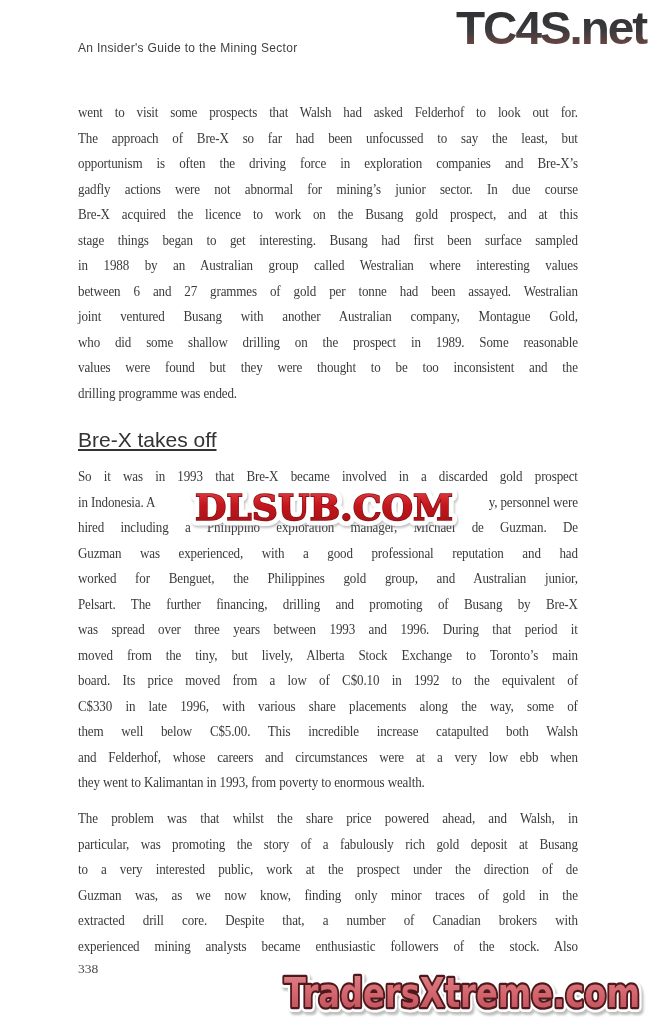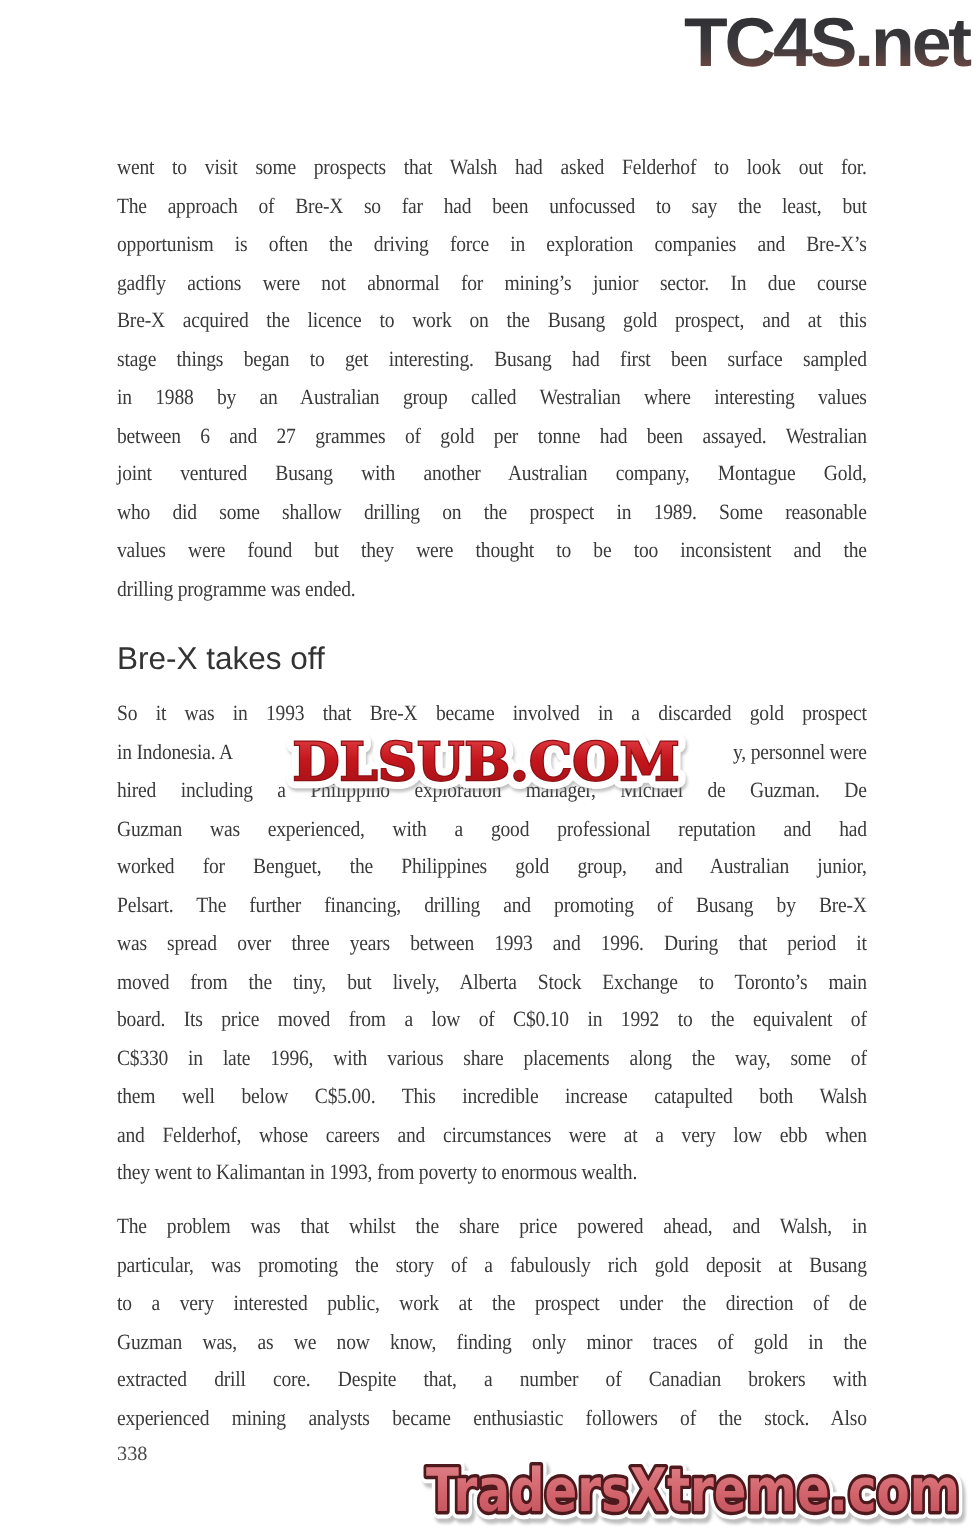--- a/index.html
+++ b/index.html
@@ -21,20 +21,21 @@
     color: #3f3f3f;
   }
   .section-heading {
     position: absolute;
     left: 78px;
     top: 428px;
     font-family: "Liberation Sans", sans-serif;
     font-size: 21px;
     font-weight: 400;
     color: #333333;
+    text-decoration: underline;
   }
   .textcol {
     position: absolute;
     left: 78px;
     width: 556px;
     transform: scaleX(0.899);
     transform-origin: 0 0;
     color: #3a3a3a;
   }
   .para1 { top: 100px; }
@@ -83,20 +84,21 @@
     left: 274px;
     top: 966px;
     filter: drop-shadow(2px 3px 1px rgba(110,110,110,0.45));
   }
 </style>
 </head>
 <body>
 
 <div class="page">
 
+  <div class="running-title">An Insider's Guide to the Mining Sector</div>
 
   <svg class="wm-tc4s" width="196" height="52" viewBox="0 0 196 52">
     <defs>
       <linearGradient id="tc4sGrad" x1="0" y1="0" x2="0" y2="1">
         <stop offset="0" stop-color="#2b2b2f"></stop>
         <stop offset="0.55" stop-color="#3c3a3d"></stop>
         <stop offset="1" stop-color="#824e45"></stop>
       </linearGradient>
     </defs>
     <text x="98" y="42" text-anchor="middle" textLength="190" lengthAdjust="spacingAndGlyphs" font-family="Liberation Sans, sans-serif" font-weight="bold" font-size="46" letter-spacing="-2" fill="url(#tc4sGrad)">TC4S.net</text>

